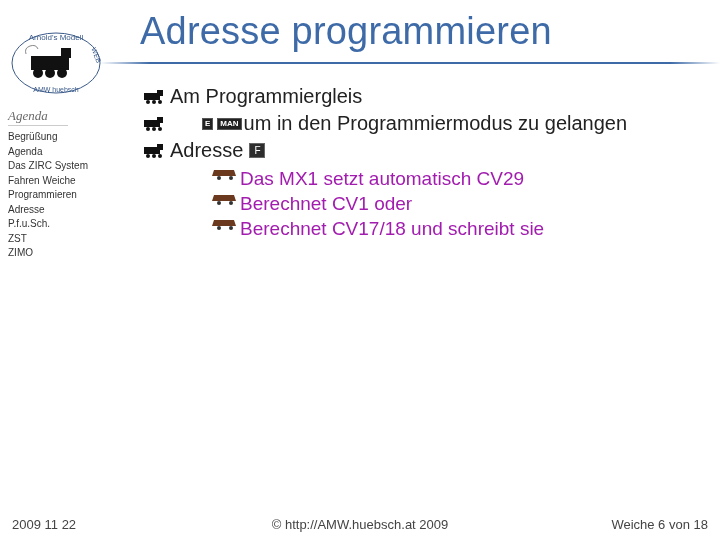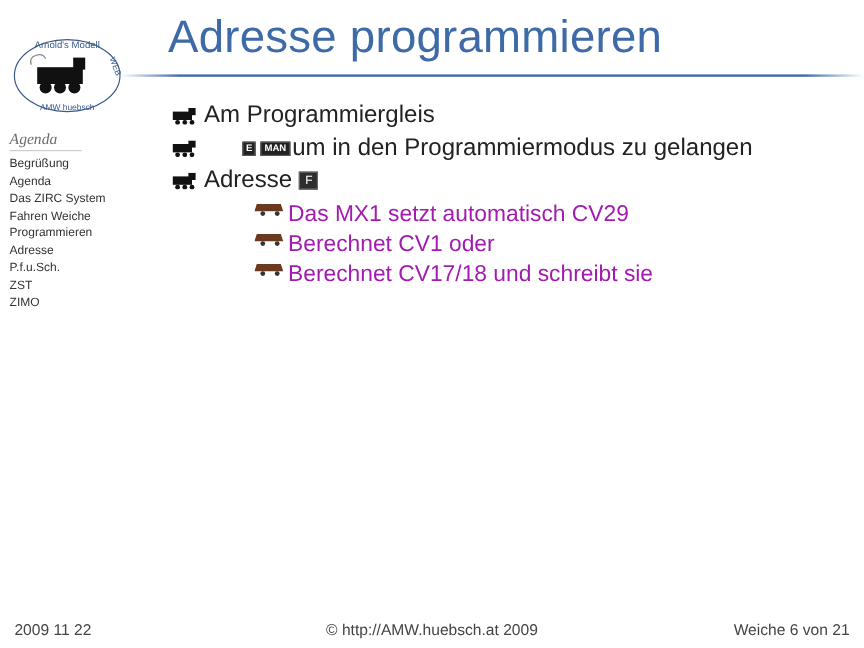--- a/index.html
+++ b/index.html
@@ -144,15 +144,15 @@
       <span>Berechnet CV17/18 und schreibt sie</span>
     </div>
   </div>
 
 </div>
 
 <div class="footer">
   <span>2009 11 22</span>
   <span class="center">© http://AMW.huebsch.at 2009</span>
   <span>
-    <span>Weiche </span><span>6</span><span> von </span><span>21</span>
+    <span>Weiche </span><span>6</span><span> von </span><span>18</span>
   </span>
 </div>
 
 </body></html>

